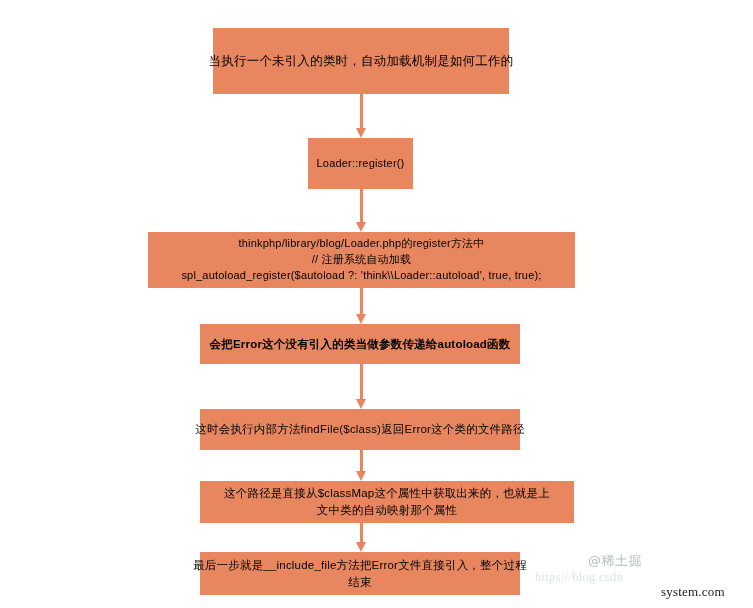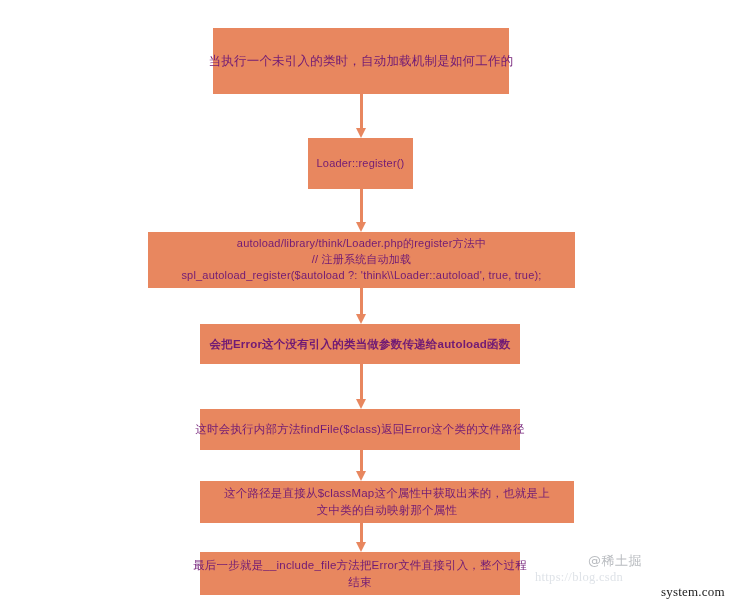--- a/index.html
+++ b/index.html
@@ -18,21 +18,21 @@
   #canvas {
     position: relative;
     width: 753px;
     height: 608px;
     background: #ffffff;
   }
 
   .node {
     position: absolute;
     background: #e8875f;
-    color: #701a75;
+    color: #000000;
     display: flex;
     align-items: center;
     justify-content: center;
     text-align: center;
     box-sizing: border-box;
     line-height: 1.45;
     letter-spacing: 0.2px;
     padding: 4px 8px;
     font-weight: 500;
   }
@@ -160,21 +160,21 @@
   <div class="node" id="node-2">
     <span class="node-inner">
       <span class="line">Loader::register()</span>
     </span>
   </div>
 
   <div class="arrow" id="arrow-2"></div>
 
   <div class="node" id="node-3">
     <span class="node-inner">
-      <span class="line">autoload/library/think/Loader.php的register方法中</span>
+      <span class="line">thinkphp/library/blog/Loader.php的register方法中</span>
       <span class="line">// 注册系统自动加载</span>
       <span class="line">spl_autoload_register($autoload ?: 'think\\Loader::autoload', true, true);</span>
     </span>
   </div>
 
   <div class="arrow" id="arrow-3"></div>
 
   <div class="node" id="node-4">
     <span class="node-inner">
       <span class="line">会把Error这个没有引入的类当做参数传递给autoload函数</span>

